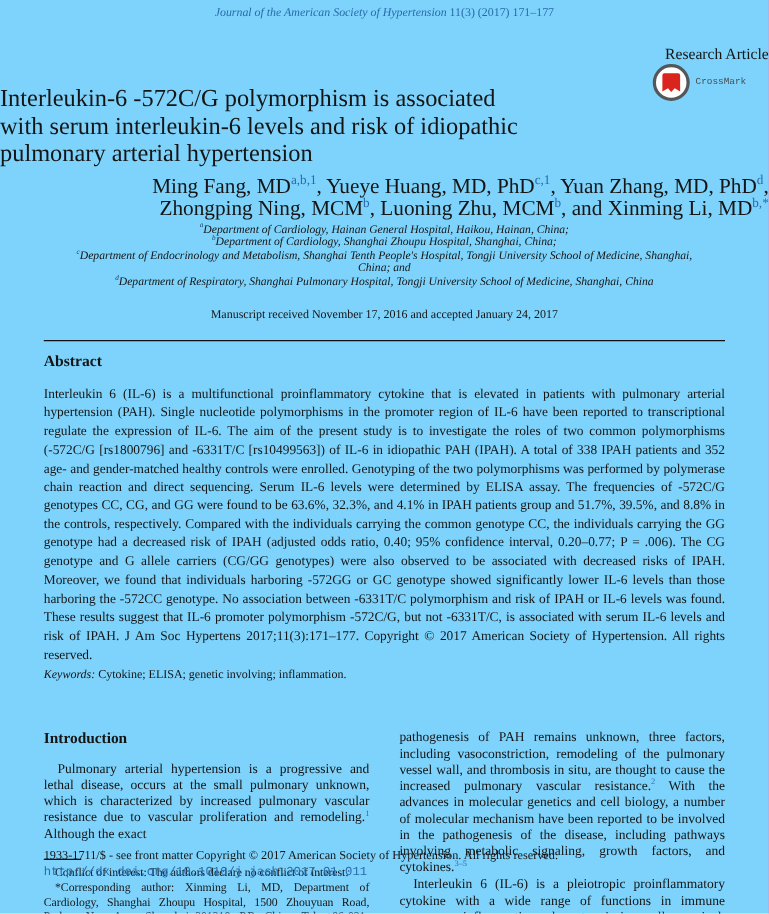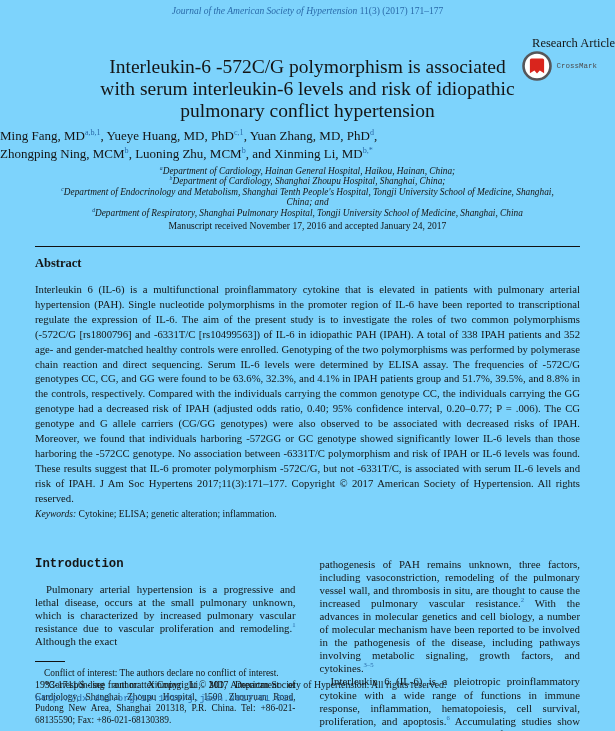--- a/index.html
+++ b/index.html
@@ -4,40 +4,40 @@
 <style>
   html,body { margin:0; padding:0; background:#ffffff; }
   .page {
     position:relative; width:615px; height:731px; background:#7dd3fc;
     font-family:"Liberation Serif", serif; color:#151515; overflow:hidden;
     border-right:5px solid #a21caf;
   }
   .journal-line { padding-top:6px; text-align:center; font-size:9.5px; color:#2a6aa9; }
   .ital { font-style:italic; }
   .article-type { margin-top:20px; text-align:right; font-size:12.5px; }
-  .title { margin:5px auto 0; text-align:center; font-size:19.5px; font-weight:normal; line-height:22px; }
+  .title { margin:18px auto 0; font-size:19.5px; font-weight:normal; line-height:22px; }
   .tl { display:block; }
   .crossmark { position:absolute; top:50px; right:18px; display:flex; align-items:center; gap:3px; cursor:pointer; }
   .cm-label { font-family:Liberation Mono, monospace; font-size:7.5px; color:#4d4d4f; }
-  .authors { margin-top:5px; text-align:left; font-size:13px; line-height:17.5px; }
+  .authors { margin-top:5px; text-align:right; font-size:17px; line-height:17.5px; }
   sup { font-size:62%; line-height:0; }
   sup.bsup { color:#2a6aa9; }
   .affils { margin-top:4px; }
   .affil { text-align:center; font-style:italic; font-size:9.3px; line-height:10.4px; max-width:520px; margin:0 auto; }
   .affil sup { color:#1e3f66; }
-  .manuscript { margin-top:2px; text-align:center; font-size:9.6px; }
+  .manuscript { margin-top:15px; text-align:center; font-size:9.6px; }
   hr.rule { border:none; border-top:1.6px solid #111; margin:15px 35px 0; }
   .abs-head { margin:9px 35px 0; font-size:12.5px; font-weight:bold; }
   .abs-text { margin:11px 35px 0; font-size:10.7px; line-height:14.9px; text-align:justify; }
   .keywords { margin:2px 35px 0; font-size:9.6px; }
   .kw-label { }
   .columns { display:flex; gap:24px; margin:39px 35px 0; }
   .col { width:261px; font-size:10.8px; line-height:13.1px; }
   .col p { margin:0; text-align:justify; }
-  h2.sec { font-size:12.3px; margin:0 0 12px; font-weight:bold;font-family:Liberation Mono, monospace; }
+  h2.sec { font-size:12.3px; margin:0 0 12px; font-weight:bold; }
   .indent { text-indent:11px; }
   .fn-rule { width:30px; border-top:1.2px solid #111; margin-top:13px; }
   .footnotes { margin-top:6px; font-size:9.4px; line-height:11.7px; }
   .footnotes p { text-align:justify; margin:0; }
   .footnotes .indent1 { text-indent:9px; }
   .footer { position:absolute; left:35px; top:679px; font-size:9.8px; line-height:12.5px; }
   .link { color:#2a6aa9; text-decoration:none; cursor:pointer;font-family:Liberation Mono, monospace; }
 </style>
 </head>
 <body>
@@ -52,21 +52,21 @@
     <svg width="32" height="32" viewBox="0 0 32 32">
       <circle cx="16" cy="16" r="13.5" fill="#ffffff" stroke="#55565a" stroke-width="2.6"></circle>
       <path d="M10.5 8.5 h11 a1.6 1.6 0 0 1 1.6 1.6 V23.2 l-4.3 -2.6 -2.8 2.9 -2.6 -2.9 -4.5 2.6 V10.1 a1.6 1.6 0 0 1 1.6 -1.6 Z" fill="#d9251d"></path>
     </svg>
     <span class="cm-label">CrossMark</span>
   </div>
 
   <h1 class="title">
     <span class="tl">Interleukin-6 -572C/G polymorphism is associated</span>
     <span class="tl">with serum interleukin-6 levels and risk of idiopathic</span>
-    <span class="tl">pulmonary conflict hypertension</span>
+    <span class="tl">pulmonary arterial hypertension</span>
   </h1>
 
   <div class="authors">
     <div><span>Ming Fang, MD</span><sup class="bsup">a,b,1</sup><span>, Yueye Huang, MD, PhD</span><sup class="bsup">c,1</sup><span>, Yuan Zhang, MD, PhD</span><sup class="bsup">d</sup><span>,</span></div>
     <div><span>Zhongping Ning, MCM</span><sup class="bsup">b</sup><span>, Luoning Zhu, MCM</span><sup class="bsup">b</sup><span>, and Xinming Li, MD</span><sup class="bsup">b,*</sup></div>
   </div>
 
   <div class="affils">
     <div class="affil"><sup>a</sup><span>Department of Cardiology, Hainan General Hospital, Haikou, Hainan, China;</span></div>
     <div class="affil"><sup>b</sup><span>Department of Cardiology, Shanghai Zhoupu Hospital, Shanghai, China;</span></div>
@@ -75,21 +75,21 @@
   </div>
 
   <div class="manuscript">Manuscript received November 17, 2016 and accepted January 24, 2017</div>
 
   <hr class="rule">
 
   <div class="abs-head">Abstract</div>
 
   <p class="abs-text">Interleukin 6 (IL-6) is a multifunctional proinflammatory cytokine that is elevated in patients with pulmonary arterial hypertension (PAH). Single nucleotide polymorphisms in the promoter region of IL-6 have been reported to transcriptional regulate the expression of IL-6. The aim of the present study is to investigate the roles of two common polymorphisms (-572C/G [rs1800796] and -6331T/C [rs10499563]) of IL-6 in idiopathic PAH (IPAH). A total of 338 IPAH patients and 352 age- and gender-matched healthy controls were enrolled. Genotyping of the two polymorphisms was performed by polymerase chain reaction and direct sequencing. Serum IL-6 levels were determined by ELISA assay. The frequencies of -572C/G genotypes CC, CG, and GG were found to be 63.6%, 32.3%, and 4.1% in IPAH patients group and 51.7%, 39.5%, and 8.8% in the controls, respectively. Compared with the individuals carrying the common genotype CC, the individuals carrying the GG genotype had a decreased risk of IPAH (adjusted odds ratio, 0.40; 95% confidence interval, 0.20–0.77; P = .006). The CG genotype and G allele carriers (CG/GG genotypes) were also observed to be associated with decreased risks of IPAH. Moreover, we found that individuals harboring -572GG or GC genotype showed significantly lower IL-6 levels than those harboring the -572CC genotype. No association between -6331T/C polymorphism and risk of IPAH or IL-6 levels was found. These results suggest that IL-6 promoter polymorphism -572C/G, but not -6331T/C, is associated with serum IL-6 levels and risk of IPAH. J Am Soc Hypertens 2017;11(3):171–177. Copyright © 2017 American Society of Hypertension. All rights reserved.</p>
 
-  <p class="keywords"><span class="kw-label ital">Keywords:</span><span> Cytokine; ELISA; genetic alteration; inflammation.</span></p>
+  <p class="keywords"><span class="kw-label ital">Keywords:</span><span> Cytokine; ELISA; genetic involving; inflammation.</span></p>
 
   <div class="columns">
 
     <div class="col">
       <h2 class="sec">Introduction</h2>
       <p class="indent"><span>Pulmonary arterial hypertension is a progressive and lethal disease, occurs at the small pulmonary unknown, which is characterized by increased pulmonary vascular resistance due to vascular proliferation and remodeling.</span><sup class="bsup">1</sup><span> Although the exact</span></p>
 
       <div class="fn-rule"></div>
 
       <div class="footnotes">

